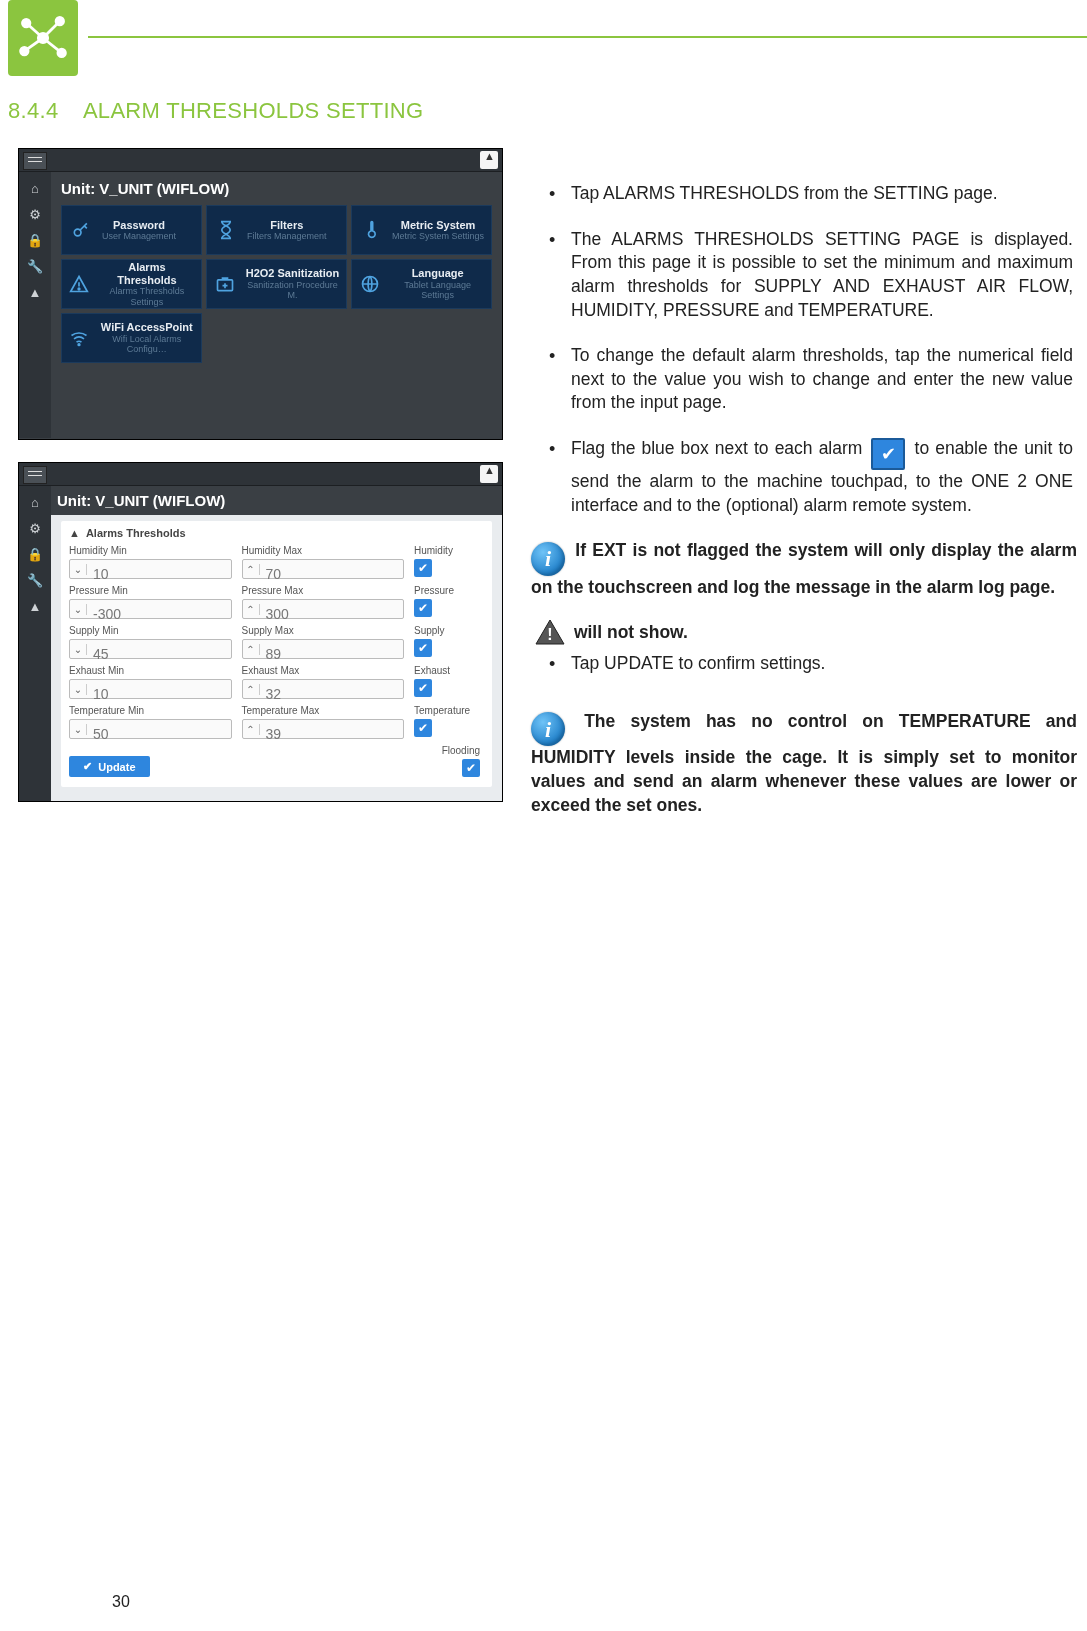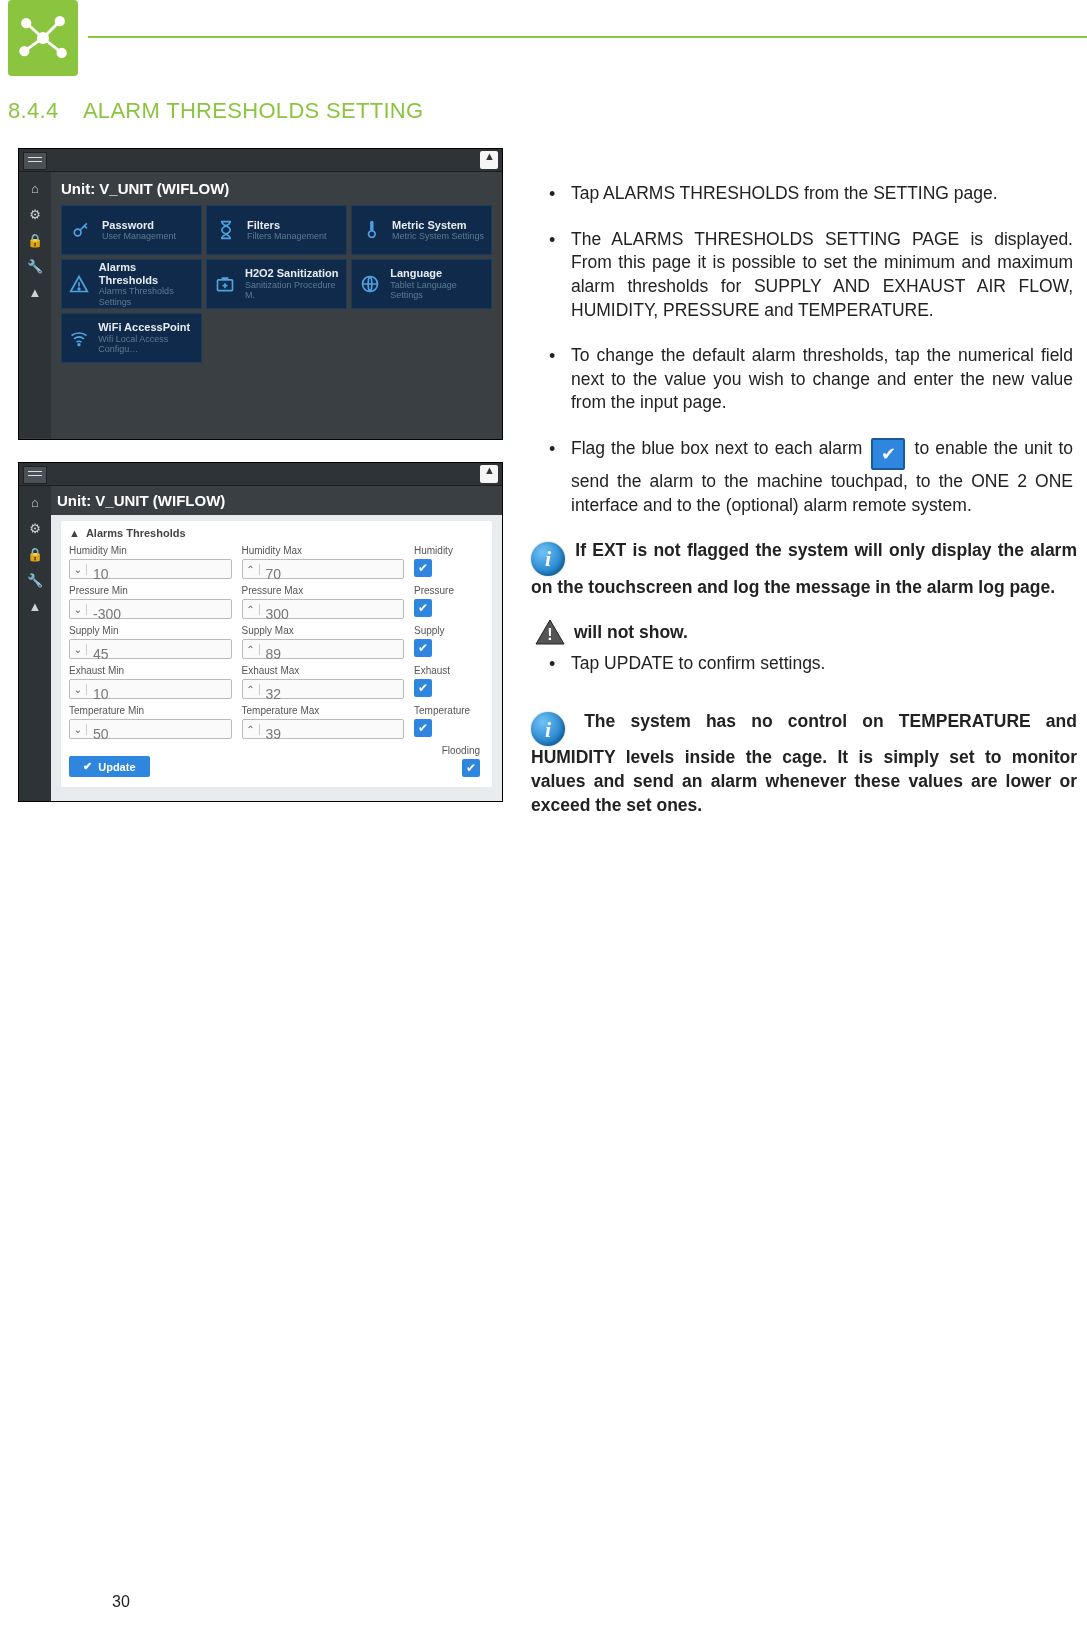--- a/index.html
+++ b/index.html
@@ -108,21 +108,21 @@
     width:20px; height:20px; color:#cfd3d6; display:flex; align-items:center; justify-content:center;
     font-size:13px;
   }
   .ss-main {
     flex:1; padding:8px 10px 14px 10px; min-height:200px;
   }
   .unit-title {
     color:#fff; font-weight:bold; font-size:15px; margin-bottom:8px;
   }
   .tiles {
-    display:grid; grid-template-columns: repeat(3, 1fr); gap:4px;
+    display:grid; grid-template-columns: repeat(3, 1fr); gap:4px;text-align:center;
   }
   .tile {
     background:#0f2a4a;
     border:1px solid #1b3a5c;
     height:48px;
     display:flex; align-items:center; gap:8px;
     padding:0 6px;
   }
   .tile .ticon {
     width:26px; height:26px;
@@ -326,21 +326,21 @@
                 </div>
                 <div class="tile">
                   <div class="ticon">
                     <svg viewBox="0 0 24 24" width="20" height="20" fill="none" stroke="#4fa3e0" stroke-width="2">
                       <path d="M3 9a15 15 0 0 1 18 0M6 13a10 10 0 0 1 12 0M9 17a5 5 0 0 1 6 0"></path>
                       <circle cx="12" cy="20" r="1" fill="#4fa3e0"></circle>
                     </svg>
                   </div>
                   <div class="tlabels">
                     <div class="tlabel">WiFi AccessPoint</div>
-                    <div class="tsub">Wifi Local Access Configu…</div>
+                    <div class="tsub">Wifi Local Alarms Configu…</div>
                   </div>
                 </div>
                 <div class="tile" style="visibility: hidden;"></div>
                 <div class="tile" style="visibility: hidden;"></div>
               </div>
           </div>
         </div>
       </div>
 
       <div class="screenshot">

